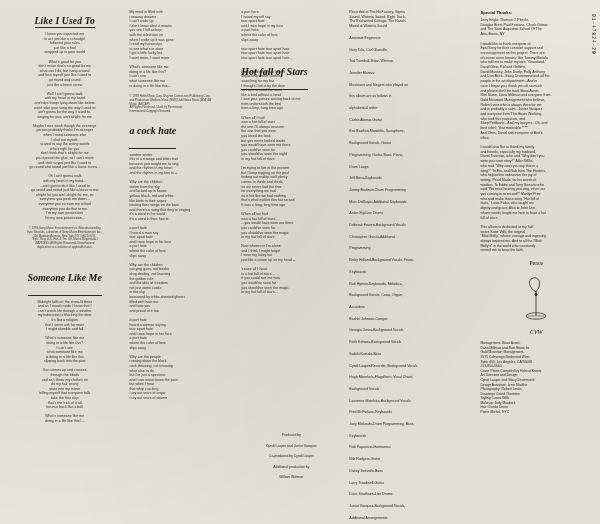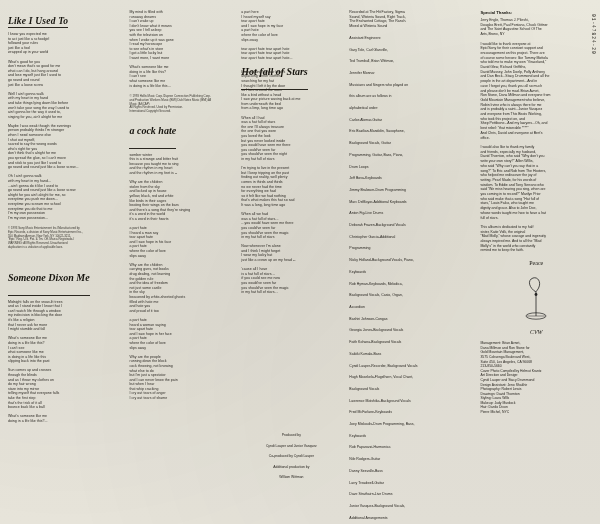--- a/index.html
+++ b/index.html
@@ -34,21 +34,21 @@
   .cols {
     position: relative;
     display: flex;
     gap: 8px;
     height: 504px;
   }
   .col {
     position: relative;
     height: 100%;
   }
-  .col1 { width: 118px; }
+  .col1 { width: 118px; text-align: center; }
   .col2 { width: 108px; }
   .col3 { width: 104px; }
   .col4 { width: 128px; }
   .col5 { width: 116px; }
 
   .song-title {
     font-family: "Liberation Serif", serif;
     font-size: 9.5px;
     font-weight: bold;
     font-style: italic;
@@ -208,21 +208,21 @@
 everytime you do that to me
 I'm my own possession
 I'm my own possession...</p>
       <p class="tiny">© 1993 Sony Music Entertainment Inc./Manufactured by
 Epic Records, a division of Sony Music Entertainment Inc.,
 550 Madison Avenue, New York, NY 10022-3211.
 "Epic" Reg. U.S. Pat. &amp; Tm. Off. Marca Registrada./
 WARNING: All Rights Reserved. Unauthorized
 duplication is a violation of applicable laws.</p>
       <div class="spacer-md"></div>
-      <div class="heading-script">Someone Dixon Me</div>
+      <div class="heading-script">Someone Like Me</div>
       <p class="lyric">Midnight falls on the snow-lit trees
 and as I stand inside I know that I
 can't watch life through a window
 my indecision is blocking the door
 it's like a religion
 that I never ask for more
 I might stumble and fall
 
 What's someone like me
 doing in a life like this?

